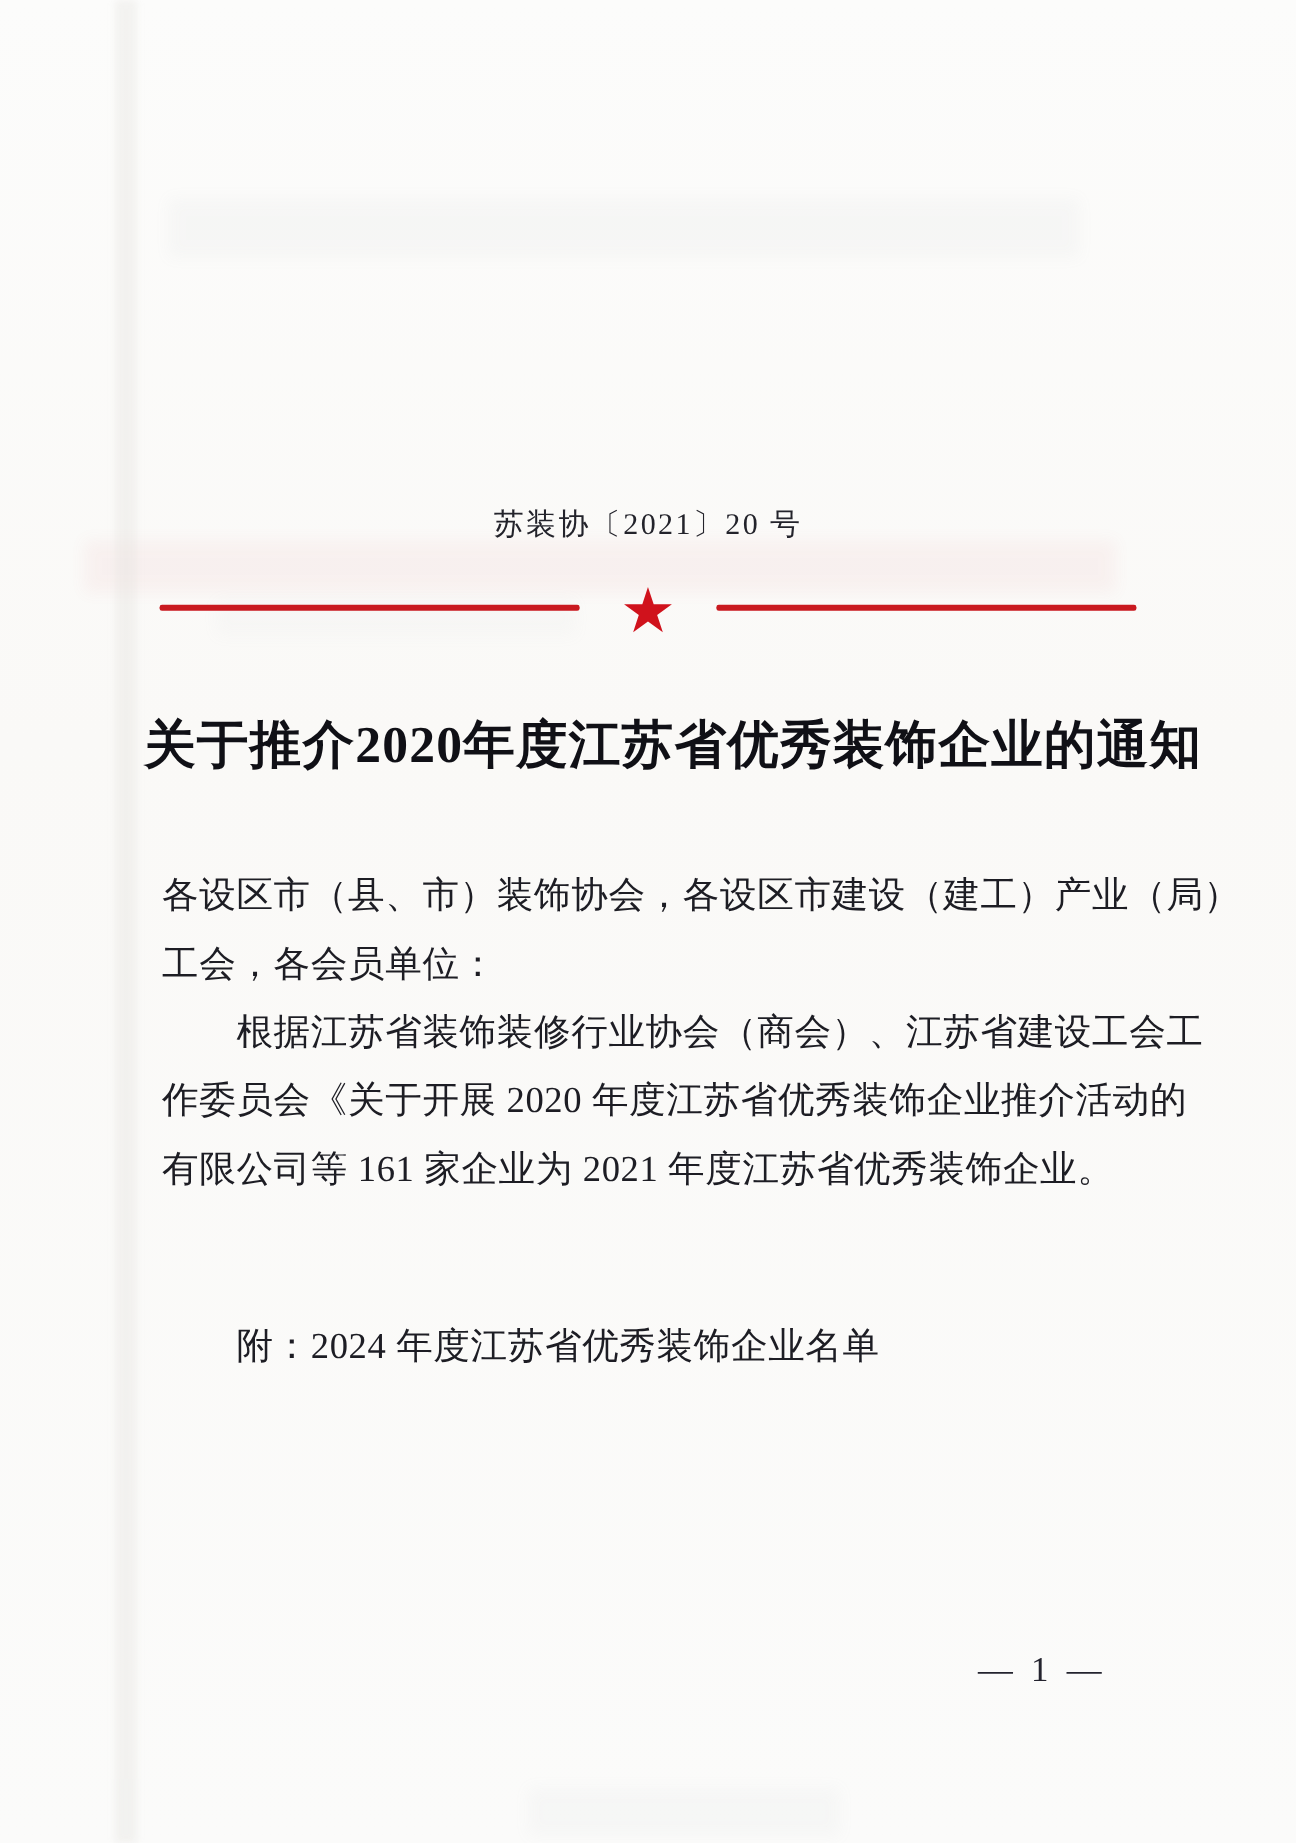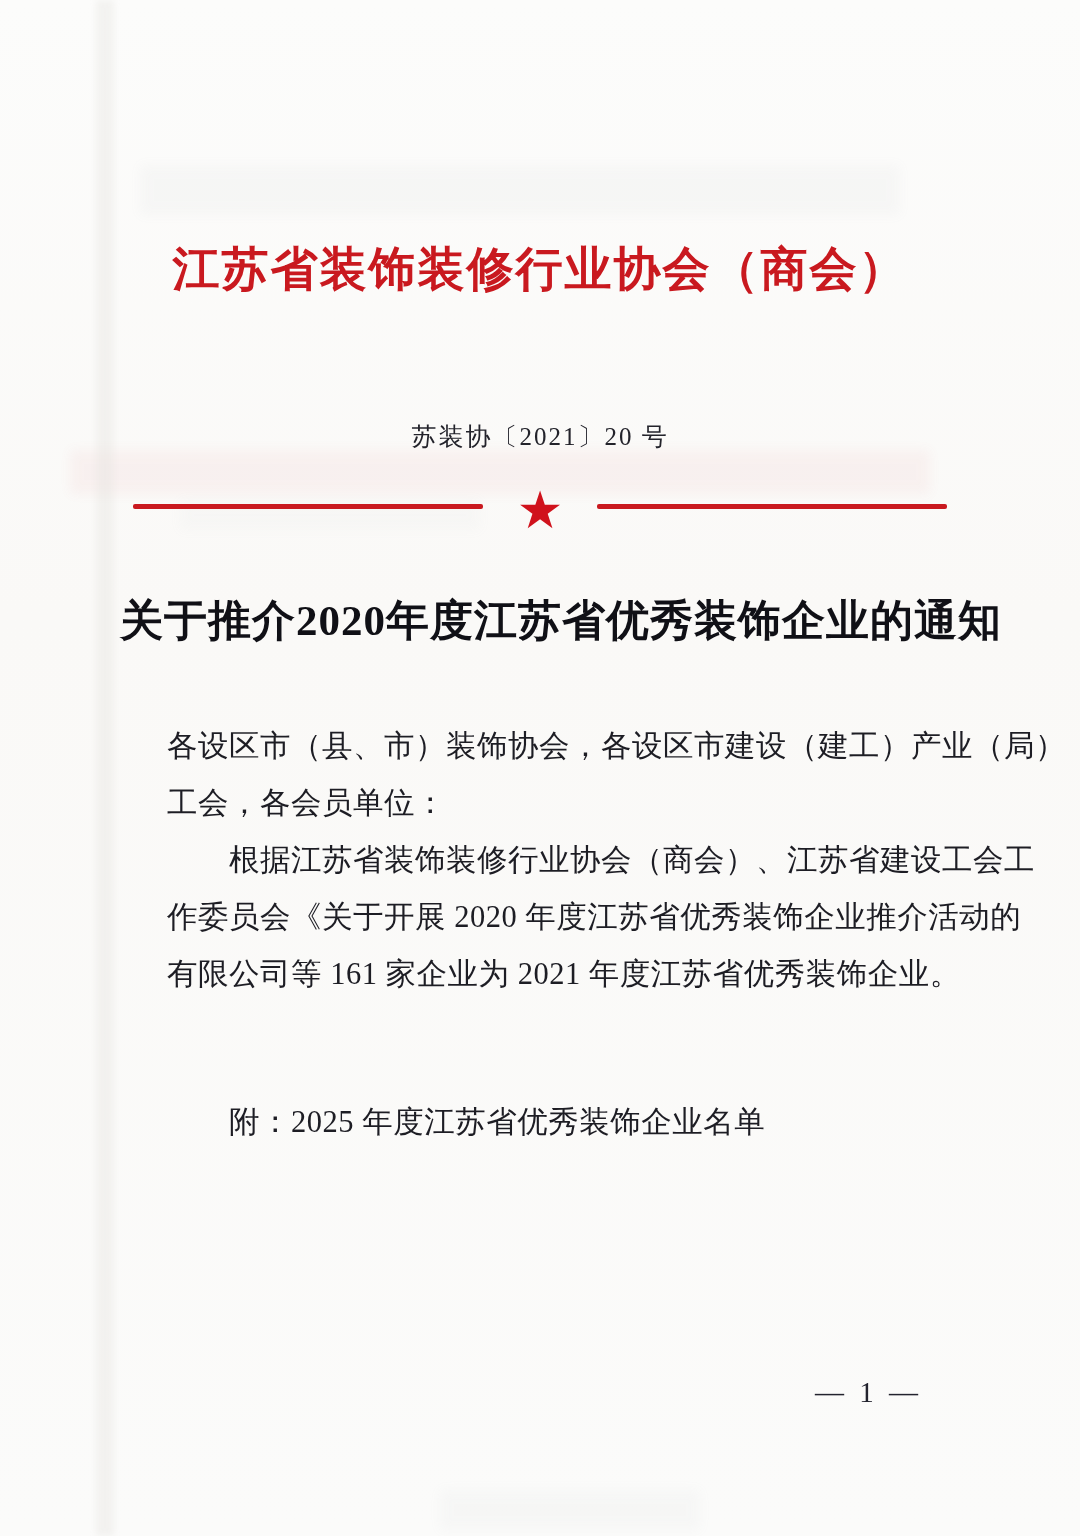--- a/index.html
+++ b/index.html
@@ -42,21 +42,21 @@
   }
 
   .title{
     position:absolute;left:120px;top:592px;width:840px;margin:0;
     text-align:center;font-size:43px;font-weight:900;color:#101016;
     letter-spacing:1px;white-space:nowrap;
   }
 
   .body{
     position:absolute;left:135px;top:718px;width:812px;
-    font-size:30.5px;line-height:57px;color:#1d1d24;margin-left:32px;
+    font-size:30.5px;line-height:57px;color:#1d1d24;
   }
   .line{white-space:nowrap;letter-spacing:0.5px;}
   .line.indent{text-indent:62px;}
   .attachment{margin-top:91px;text-indent:62px;white-space:nowrap;letter-spacing:0.5px;}
 
   .footer{
     position:absolute;right:158px;top:1376px;
     font-size:29px;color:#23232e;letter-spacing:4px;
   }
 </style>
@@ -64,37 +64,36 @@
 <body>
 
 <div class="page">
 
   <div class="artifact a1"></div>
   <div class="artifact a2"></div>
   <div class="artifact a3"></div>
   <div class="artifact a4"></div>
   <div class="artifact a5"></div>
 
-  <div class="letterhead lh1 red">江苏省装饰装修行业协会（商会）</div>
 
 
   <div class="docnum">苏装协〔2021〕20 号</div>
 
   <div class="divider">
     <span class="rule"></span>
     <span class="star">★</span>
     <span class="rule"></span>
   </div>
 
   <h1 class="title">关于推介2020年度江苏省优秀装饰企业的通知</h1>
 
   <div class="body">
     <div class="line">各设区市（县、市）装饰协会，各设区市建设（建工）产业（局）</div>
     <div class="line">工会，各会员单位：</div>
     <div class="line indent">根据江苏省装饰装修行业协会（商会）、江苏省建设工会工</div>
     <div class="line">作委员会《关于开展 2020 年度江苏省优秀装饰企业推介活动的</div>
     <div class="line">有限公司等 161 家企业为 2021 年度江苏省优秀装饰企业。</div>
-    <div class="attachment">附：2025 年度江苏省优秀装饰企业名单</div>
+    <div class="attachment">附：2024 年度江苏省优秀装饰企业名单</div>
   </div>
 
   <div class="footer">— 1 —</div>
 
 </div>
 
 </body></html>

